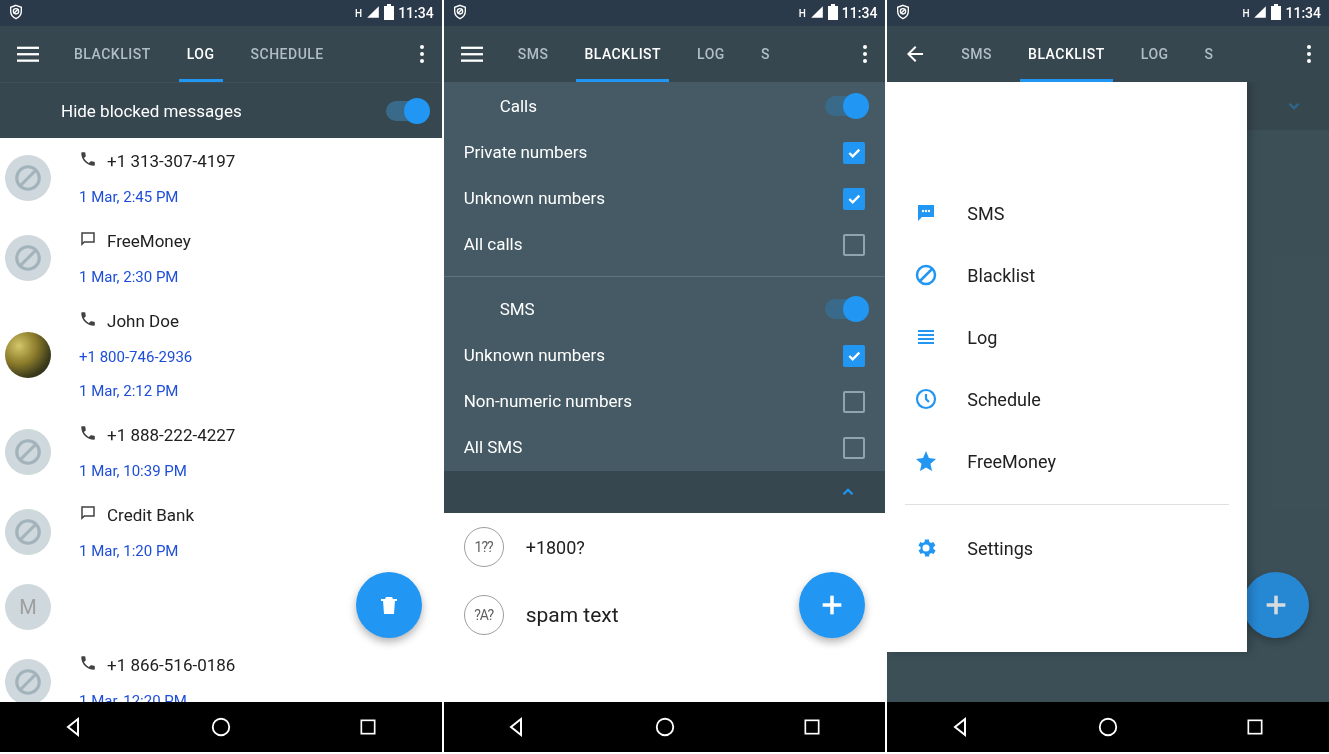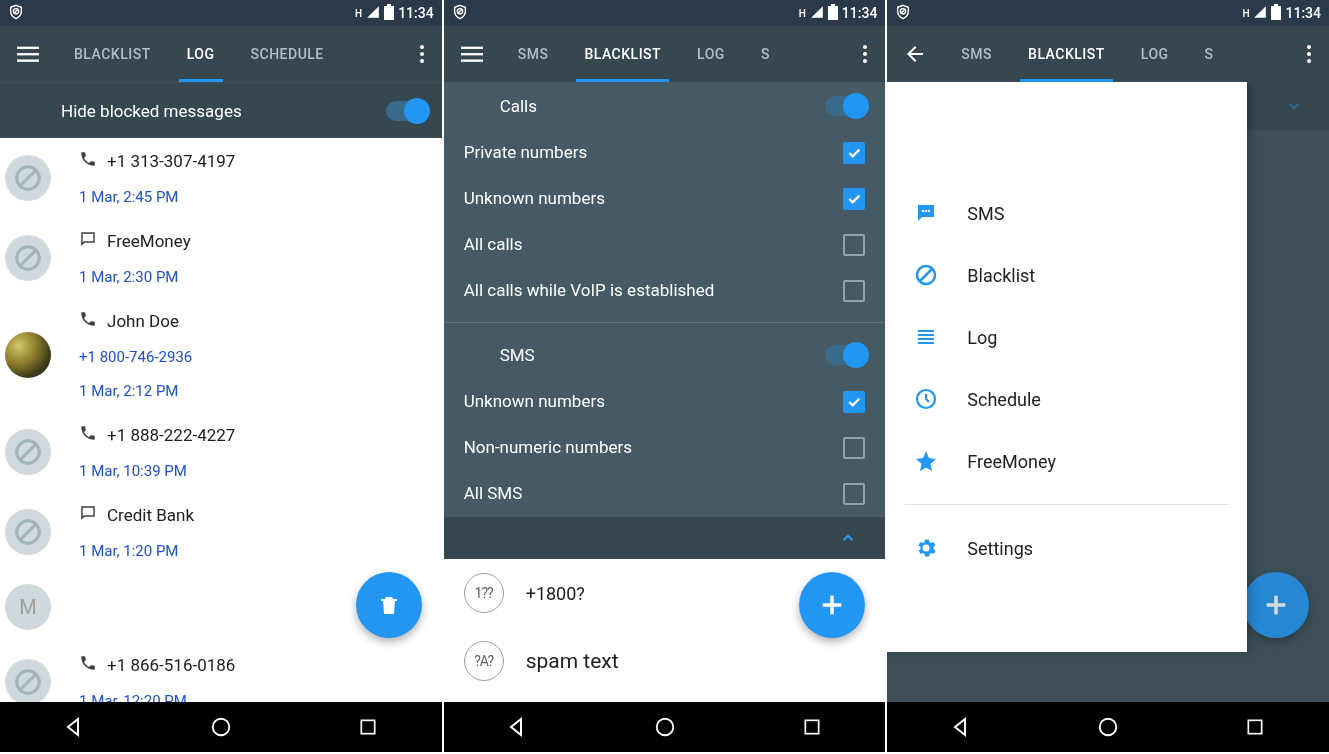--- a/index.html
+++ b/index.html
@@ -298,24 +298,20 @@
           <div class="checkbox checked">
             <svg width="16" height="16" viewBox="0 0 24 24" fill="none" stroke="#fff" stroke-width="3.5">
               <path d="M5 12l5 5L20 7"></path>
             </svg>
           </div>
         </div>
         <div class="panel-item">
           <span>All calls</span>
           <div class="checkbox"></div>
         </div>
-        <div class="panel-item">
-          <span>All calls while VoIP is established</span>
-          <div class="checkbox"></div>
-        </div>
         <hr>
         <div class="panel-head">
           <span>SMS</span>
           <div class="switch on"></div>
         </div>
         <div class="panel-item">
           <span>Unknown numbers</span>
           <div class="checkbox checked">
             <svg width="16" height="16" viewBox="0 0 24 24" fill="none" stroke="#fff" stroke-width="3.5">
               <path d="M5 12l5 5L20 7"></path>

